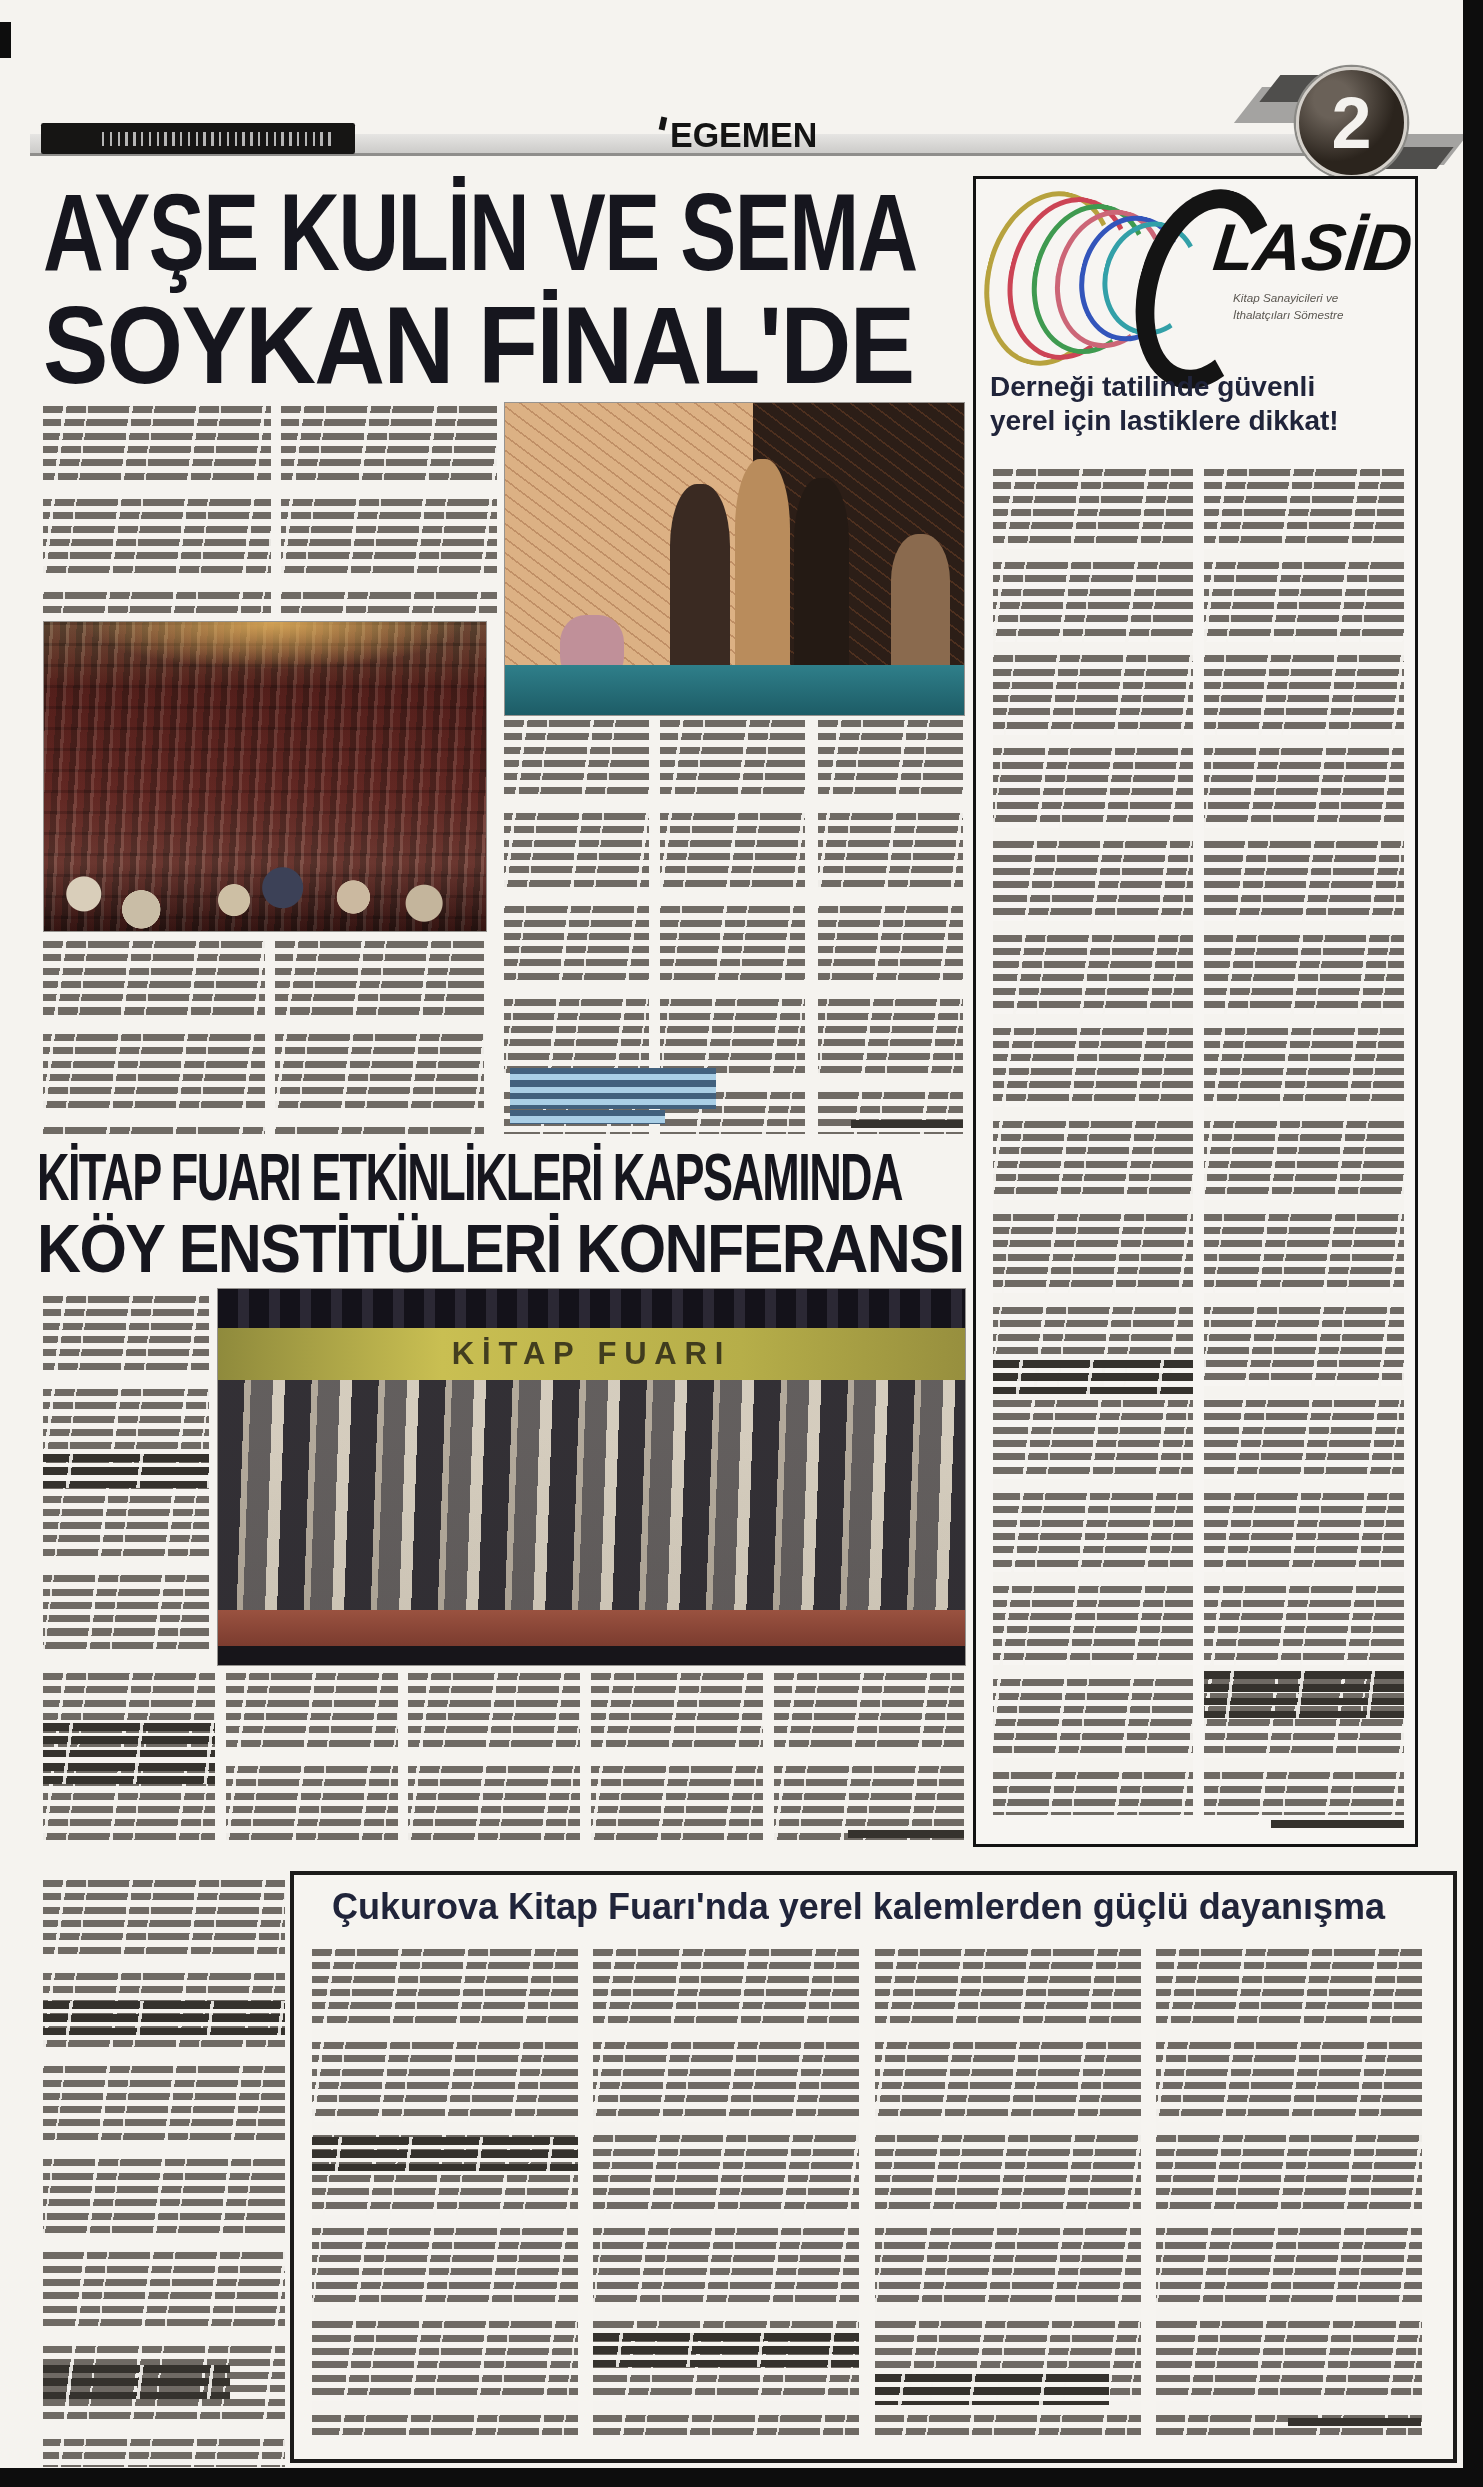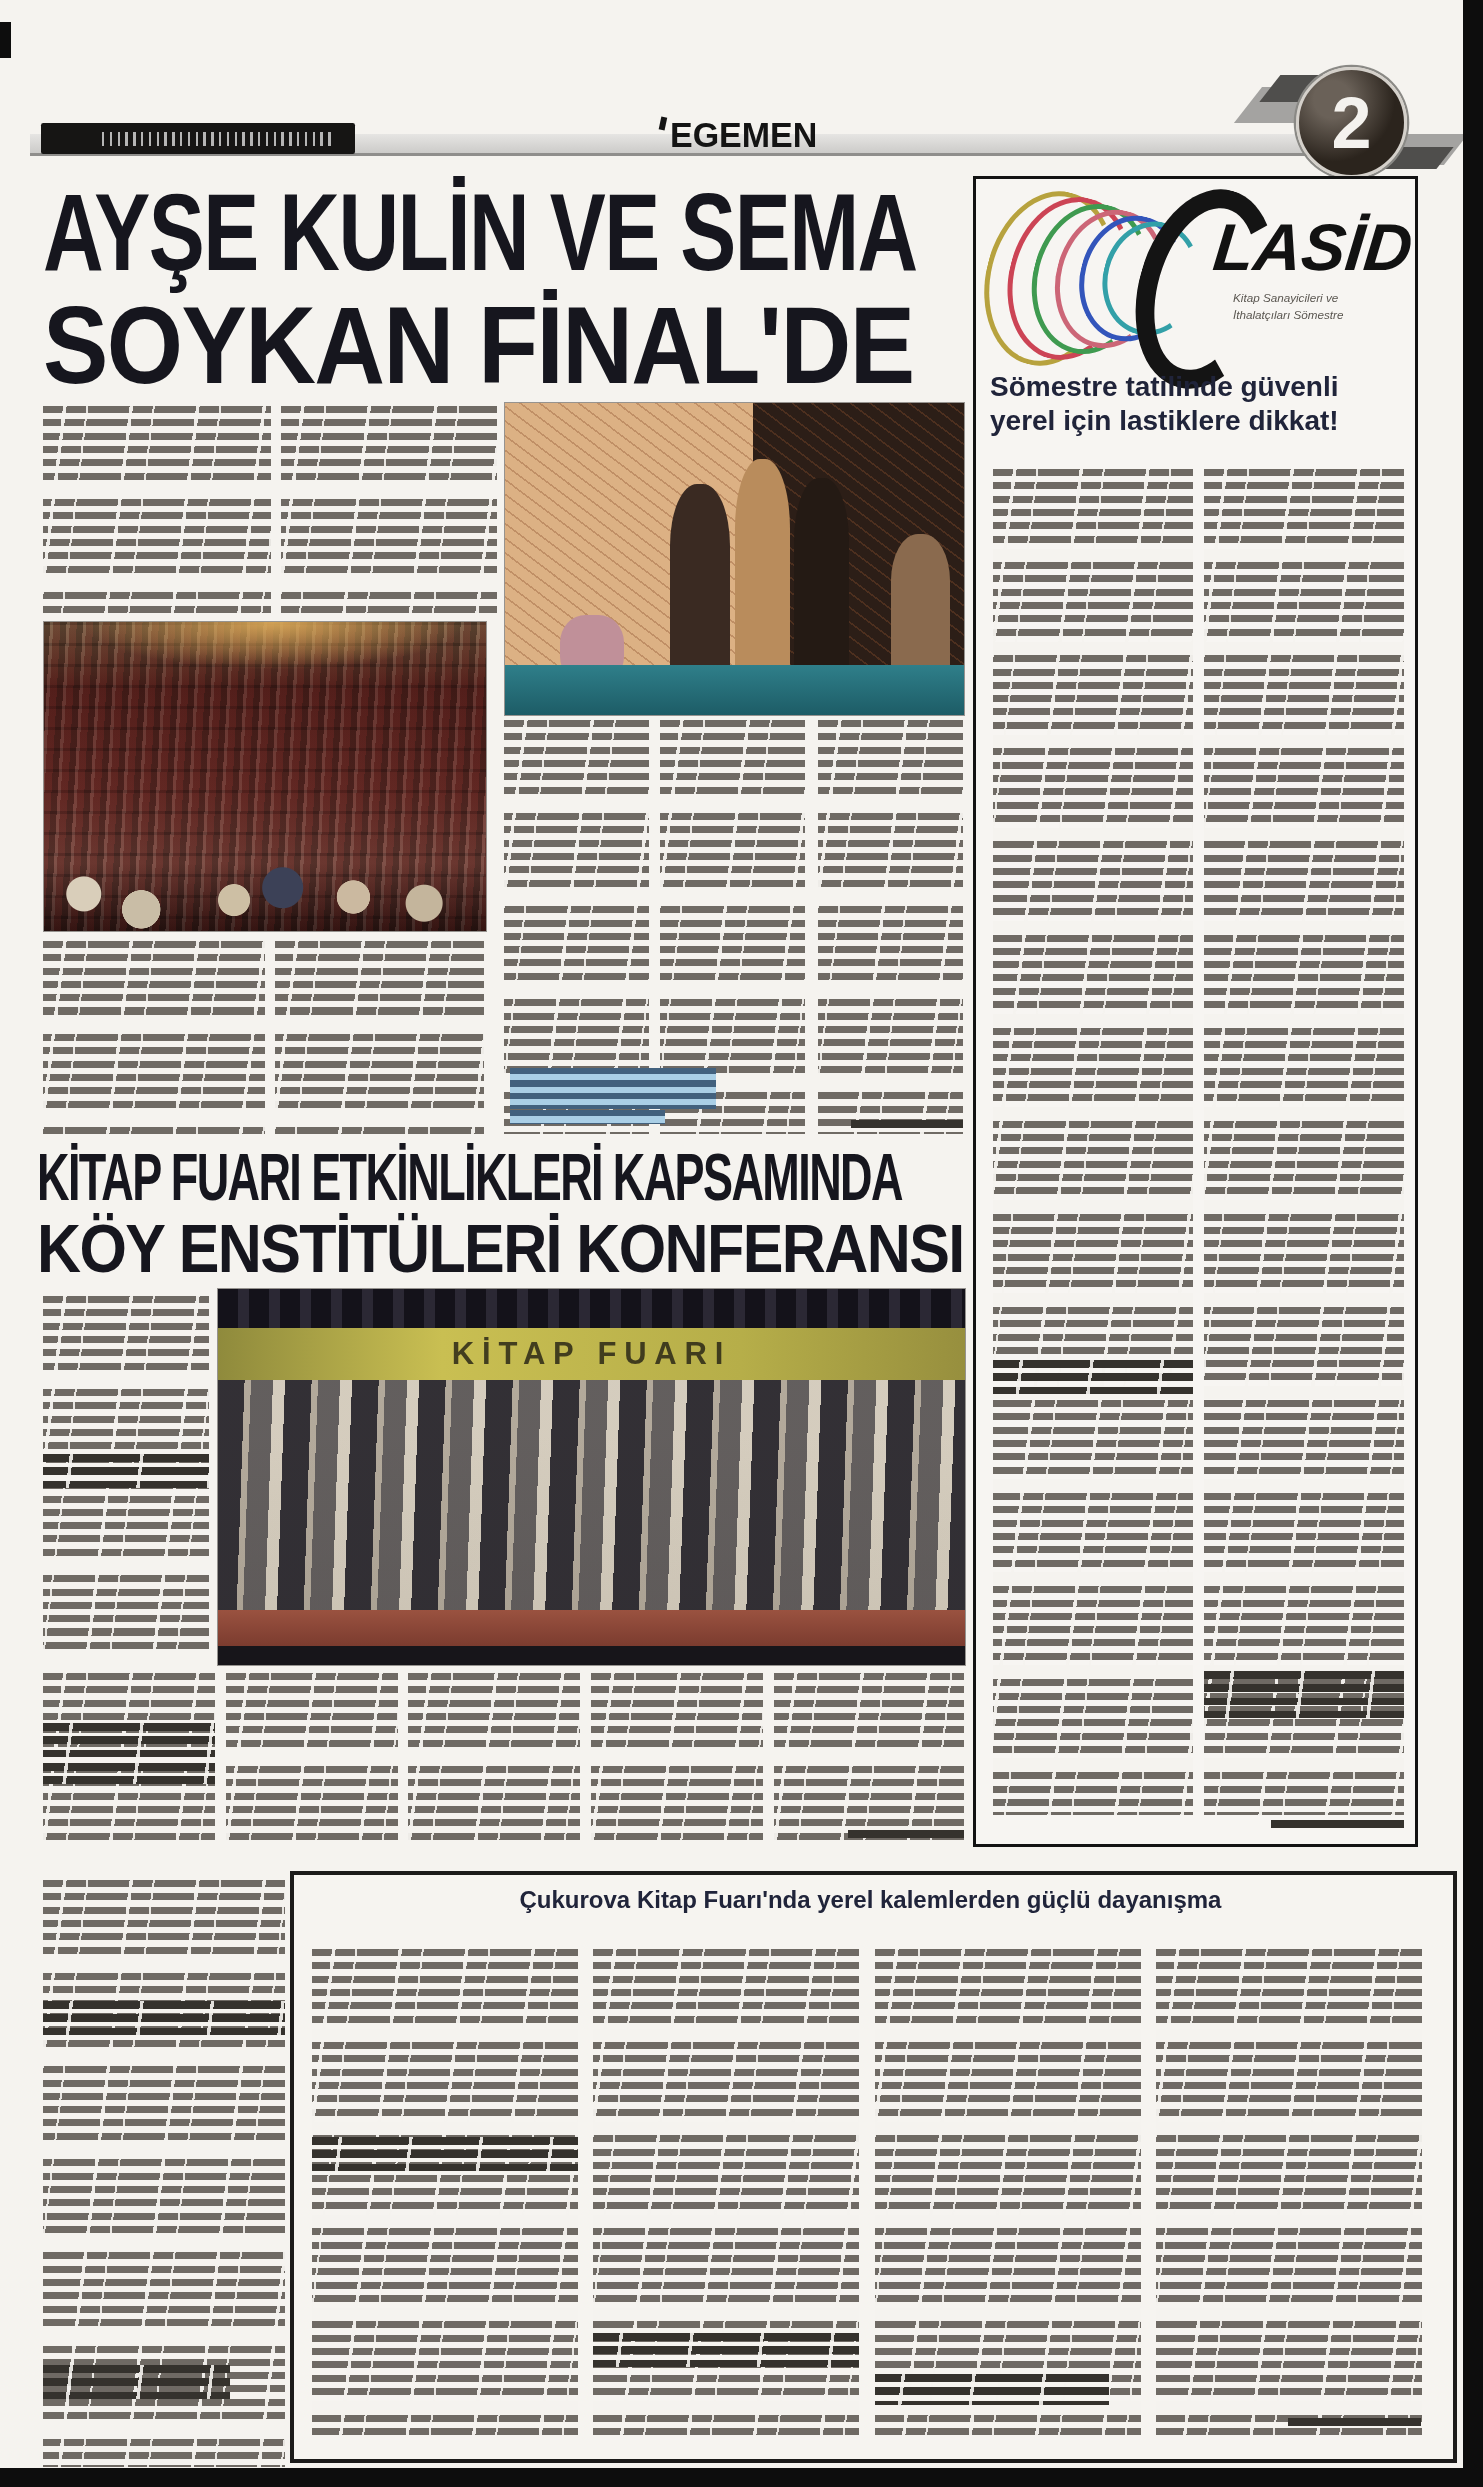--- a/index.html
+++ b/index.html
@@ -191,36 +191,36 @@
     <span class="arc" style="left:70px;top:22px;width:98px;height:130px;border-width:5.5px;border-left-color:#cc6677;border-top-color:#cc6677;border-bottom-color:#cc6677;"></span>
     <span class="arc" style="left:94px;top:28px;width:92px;height:117px;border-width:5.5px;border-left-color:#3355bb;border-top-color:#3355bb;border-bottom-color:#3355bb;"></span>
     <span class="arc" style="left:117px;top:34px;width:86px;height:105px;border-width:5.5px;border-left-color:#33a0a8;border-top-color:#33a0a8;border-bottom-color:#33a0a8;"></span>
     <span class="cball" style="left:153px;top:0;width:94px;height:166px;"></span>
     <span class="lasid-word" style="left:228px;top:22px;font-size:66px;">LASİD</span>
     <span class="lasid-sub" style="left:247px;top:103px;">Kitap Sanayicileri ve</span>
     <span class="lasid-sub" style="left:247px;top:120px;">İthalatçıları Sömestre</span>
   </div>
 
   <div class="abs boxhead" style="left:990px;top:370px;width:414px;font-size:28px;">
-    <div>Sömestre tatilinde güvenli</div>
+    <div>Derneği tatilinde güvenli</div>
     <div>yerel için lastiklere dikkat!</div>
   </div>
 
   <div class="abs txt" style="left:993px;top:469px;width:200px;height:1346px;"></div>
   <div class="abs txt" style="left:1204px;top:469px;width:200px;height:1346px;"></div>
   <div class="abs txt-bold" style="left:993px;top:1360px;width:200px;height:34px;"></div>
   <div class="abs txt-bold" style="left:1204px;top:1671px;width:200px;height:47px;"></div>
   <div class="abs credit" style="left:1271px;top:1820px;width:133px;height:11px;"></div>
 
   <div class="abs txt" style="left:43px;top:1880px;width:242px;height:587px;"></div>
   <div class="abs txt-bold" style="left:43px;top:2001px;width:242px;height:34px;"></div>
   <div class="abs txt-bold" style="left:43px;top:2365px;width:187px;height:34px;"></div>
 
   <div class="abs bottom-box" style="left:290px;top:1871px;width:1159px;height:584px;"></div>
-  <div class="abs boxhead" style="left:308px;top:1885px;width:1125px;font-size:24px;text-align:center;">Çukurova Kitap Fuarı'nda yerel kalemlerden güçlü dayanışma</div>
+  <div class="abs boxhead" style="left:296px;top:1885px;width:1125px;font-size:36px;text-align:center;">Çukurova Kitap Fuarı'nda yerel kalemlerden güçlü dayanışma</div>
 
   <div class="abs txt" style="left:312px;top:1949px;width:266px;height:486px;"></div>
   <div class="abs txt" style="left:593px;top:1949px;width:266px;height:486px;"></div>
   <div class="abs txt" style="left:875px;top:1949px;width:266px;height:486px;"></div>
   <div class="abs txt" style="left:1156px;top:1949px;width:266px;height:486px;"></div>
   <div class="abs txt-bold" style="left:312px;top:2137px;width:266px;height:34px;"></div>
   <div class="abs txt-bold" style="left:593px;top:2333px;width:266px;height:34px;"></div>
   <div class="abs txt-bold" style="left:875px;top:2374px;width:234px;height:31px;"></div>
   <div class="abs credit" style="left:1288px;top:2418px;width:133px;height:11px;"></div>
 

